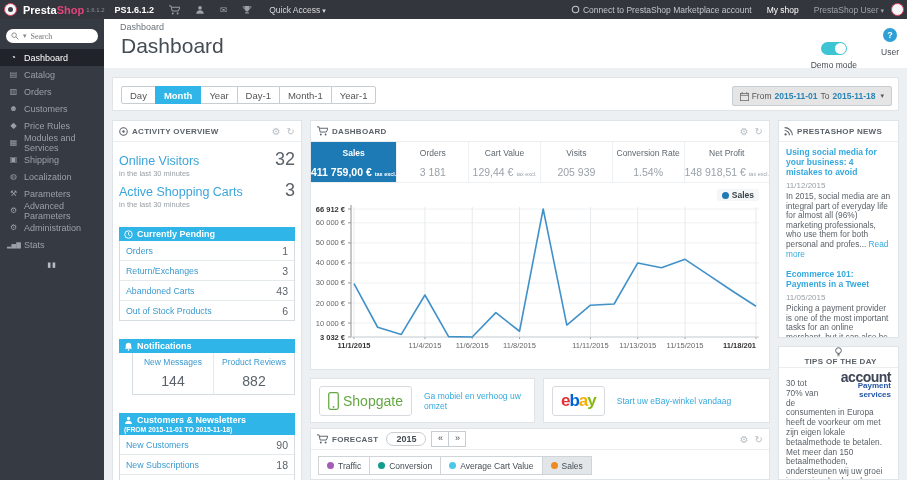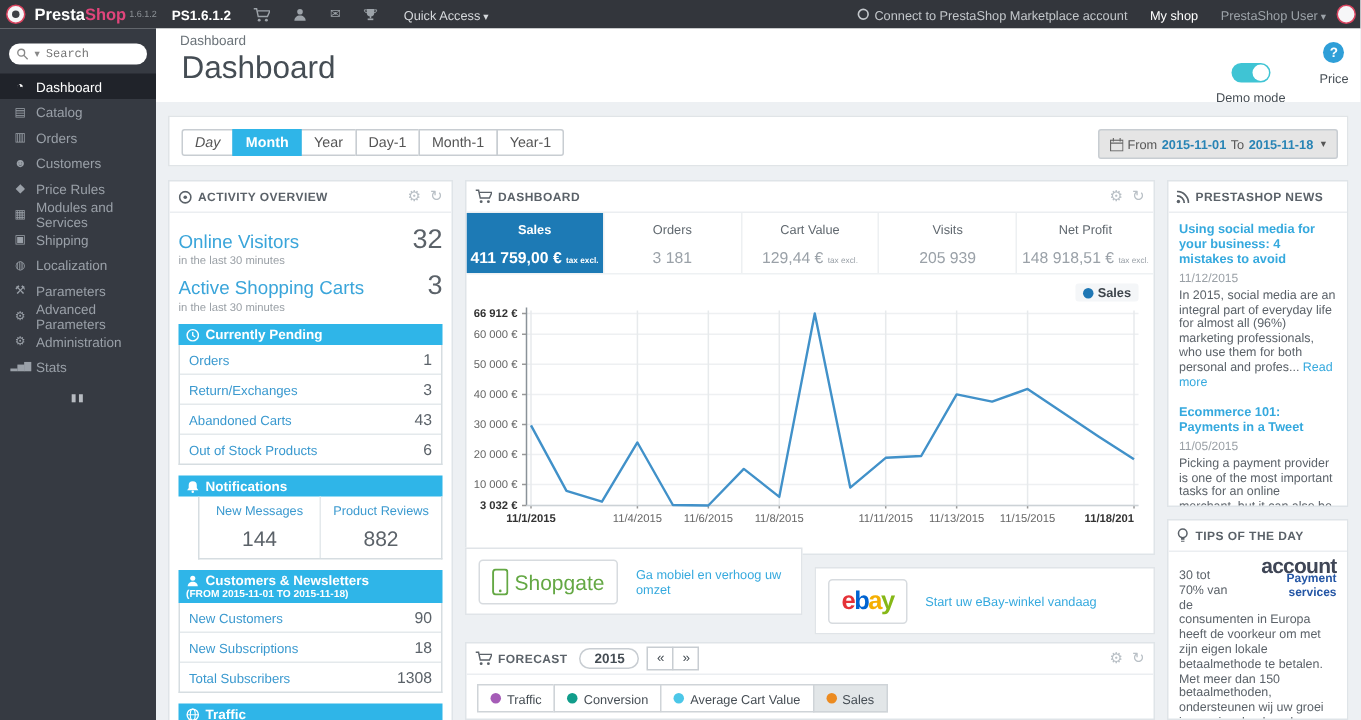--- a/index.html
+++ b/index.html
@@ -25,21 +25,21 @@
   .tb-user{color:#9da3a9;}
   .avatar{width:13px;height:13px;border-radius:50%;background:#f6f6f8;border:1px solid #d9435f;
           box-sizing:border-box;margin:0 3px 0 7px;}
   .caret{font-size:7px;margin-left:2px;}
 
   
   .sidebar{left:0;top:19px;width:104px;height:461px;background:#363a42;}
   .sb-search{margin:10px 6px 6px 6px;height:14px;background:#fff;border-radius:8px;display:flex;
              align-items:center;padding:0 5px;gap:2px;}
   .sb-search input{border:none;outline:none;width:58px;font-size:8px;color:#555;background:transparent;
-                   font-family:Liberation Mono, monospace;}
+                   font-family:Liberation Serif, serif;}
   .sb-item{height:17px;display:flex;align-items:center;color:#9aa0a8;font-size:9px;cursor:pointer;}
   .sb-item .ic{width:13px;text-align:center;margin:0 4px 0 7px;font-size:8px;flex:none;}
   .sb-item.active{background:#20232a;color:#fff;}
   .sb-collapse{color:#b7bbc1;text-align:center;font-size:7px;margin-top:8px;letter-spacing:1px;}
 
   
   .headzone{left:104px;top:19px;width:803px;height:49px;background:#fff;}
   .crumb{position:absolute;left:16px;top:3px;font-size:9px;color:#6b7379;}
   .page-title{position:absolute;left:17px;top:15px;font-size:21px;color:#454d54;}
   .demo-wrap{position:absolute;right:50px;top:23px;text-align:center;}
@@ -50,21 +50,21 @@
   .help-circle{width:14px;height:14px;border-radius:50%;background:#2f9fd8;color:#fff;font-size:9px;
                font-weight:bold;line-height:14px;margin:0 auto;}
 
   
   .content{left:104px;top:68px;width:803px;height:412px;background:#edf0f3;}
 
   .filter-card{left:8px;top:9px;width:787px;height:34px;background:#fff;border:1px solid #e0e4e7;}
   .seg{position:absolute;left:8px;top:8px;display:flex;}
   .seg button{height:18px;padding:0 8px;font-size:9.5px;color:#555;background:#fff;border:1px solid #c8cdd2;
               margin-left:-1px;cursor:pointer;font-family:inherit;}
-  .seg button:first-child{border-radius:2px 0 0 2px;margin-left:0;font-style:italic;}
+  .seg button:first-child{border-radius:2px 0 0 2px;margin-left:0;}
   .seg button:last-child{border-radius:0 2px 2px 0;}
   .seg button.active{background:#2fb5e8;border-color:#2fb5e8;color:#fff;font-weight:bold;position:relative;}
   .datebox{position:absolute;right:6px;top:8px;height:18px;border:1px solid #c8cdd2;border-radius:2px;
            background:#e5e5e5;display:flex;align-items:center;padding:0 7px;gap:3px;font-size:8.5px;color:#555;cursor:pointer;}
   .datebox b{color:#2884b5;}
 
   
   .panel{background:#fff;border:1px solid #dfe4e8;overflow:hidden;}
   .panel-h{display:flex;align-items:center;height:20px;padding:0 6px;border-bottom:1px solid #ebeef1;
            color:#5b6269;}
@@ -72,21 +72,21 @@
   .panel-h .sp{flex:1;}
   .panel-h .hic{color:#b9c0c6;font-size:10px;margin-left:6px;cursor:pointer;}
 
   
   .activity{left:8px;top:52px;width:190px;height:371px;}
   .act-pad{padding:5px 6px;}
   .bigrow{display:flex;justify-content:space-between;align-items:baseline;margin-top:2px;}
   .bigrow .lb{font-size:12.5px;color:#3aa5da;cursor:pointer;}
   .bigrow .num{font-size:18px;color:#5b6269;font-weight:300;}
   .sub{font-size:7.5px;color:#9aa0a6;margin-top:-1px;}
-  .bluebar{background:#2fb5e8;color:#fff;font-size:9px;font-weight:bold;padding:2px 5px;margin-top:7px;
+  .bluebar{background:#2fb5e8;color:#fff;font-size:9px;font-weight:bold;padding:2px 5px;margin-top:18px;
            display:flex;align-items:center;gap:4px;}
   .bluebar.two{display:block;}
   .bluebar .rng{font-size:6.8px;margin-top:1px;}
   .rowsbox{border:1px solid #d6dde1;border-top:none;}
   .prow{display:flex;justify-content:space-between;align-items:center;height:19px;padding:0 6px;
         border-bottom:1px solid #e4e9ec;}
   .prow:last-child{border-bottom:none;}
   .prow .lb{font-size:8.8px;color:#3a99cf;cursor:pointer;}
   .prow .vl{font-size:10.5px;color:#5b6269;}
   .notif-tbl{border:1px solid #d6dde1;border-top:none;display:flex;margin-left:13px;}
@@ -106,21 +106,21 @@
   .kpi.active{background:#1d7ab5;}
   .kpi.active .lb,.kpi.active .val{color:#fff;font-weight:bold;}
   .legend{position:absolute;right:10px;top:68px;font-size:8.5px;font-weight:bold;color:#3d444b;
           background:#f4f6f8;border-radius:2px;padding:1px 5px;}
   .legend .dot{display:inline-block;width:7px;height:7px;border-radius:50%;background:#1f77b4;
                margin-right:3px;vertical-align:-1px;}
   #sales-chart{position:absolute;left:2px;top:82px;}
 
   
   .banner{height:45px;background:#fff;border:1px solid #e0e4e8;display:flex;align-items:center;}
-  .banner1{left:206px;top:297px;width:225px;}
+  .banner1{left:206px;top:310px;width:225px;}
   .banner2{left:439px;top:310px;width:227px;}
   .logo-box{margin-left:8px;border:1px solid #d7dbdf;border-radius:3px;height:28px;display:flex;
             align-items:center;padding:0 8px;gap:4px;background:#fff;}
   .shopgate-txt{font-size:14px;color:#64a844;}
   .ebay-l{font-size:17px;font-weight:bold;letter-spacing:-1px;}
   .ban-link{margin-left:12px;font-size:8.5px;color:#35a9de;cursor:pointer;}
 
   
   .forecast{left:206px;top:360px;width:460px;height:52px;}
   .year-pill{border:1px solid #c8cdd2;border-radius:9px;padding:1px 9px;font-size:9px;color:#454d54;
@@ -264,21 +264,21 @@
   <div class="crumb">Dashboard</div>
   <h1 class="page-title" style="margin:0;font-weight:normal;">Dashboard</h1>
   <div class="demo-wrap">
     <div class="toggle">
         <span class="knob"></span>
       </div>
     <div class="ctrl-label">Demo mode</div>
   </div>
   <div class="help-wrap">
     <div class="help-circle">?</div>
-    <div class="ctrl-label">Price</div>
+    <div class="ctrl-label">User</div>
   </div>
 </div>
 
 <main class="abs content">
 
   <section class="abs filter-card">
     <div class="seg">
       <button>Day</button>
       <button class="active">Month</button>
       <button>Year</button>
@@ -429,20 +429,24 @@
           <div class="lb">Orders</div>
           <div class="val"><span>3 181</span></div>
         </div>
       <div class="kpi">
           <div class="lb">Cart Value</div>
           <div class="val"><span>129,44 €</span> <span class="sfx">tax excl.</span></div>
         </div>
       <div class="kpi">
           <div class="lb">Visits</div>
           <div class="val"><span>205 939</span></div>
+        </div>
+      <div class="kpi">
+          <div class="lb">Conversion Rate</div>
+          <div class="val"><span>1.54%</span></div>
         </div>
       <div class="kpi">
           <div class="lb">Net Profit</div>
           <div class="val"><span>148 918,51 €</span> <span class="sfx">tax excl.</span></div>
         </div>
     </div>
     <div class="legend"><span class="dot"></span><span>Sales</span></div>
     <svg id="sales-chart" width="452" height="158">
         <line x1="38" y1="134" x2="446" y2="134" stroke="#eef0f2"></line>
         <line x1="38" y1="120.03782091421415" x2="446" y2="120.03782091421415" stroke="#eef0f2"></line>
@@ -573,21 +577,21 @@
       <div class="news-item2">
         <div class="news-title">Ecommerce 101: Payments in a Tweet</div>
         <div class="news-date">11/05/2015</div>
         <div class="news-body"><span>Picking a payment provider is one of the most important tasks for an online merchant, but it can also be one of the most difficult. We asked some o... </span></div>
       </div>
 
     </div>
   </section>
 
   <section class="abs panel tips">
-    <div class="panel-h" style="padding:0 5px;">
+    <div class="panel-h" style="padding:0 5px;flex-direction:column;">
       <svg class="ic" width="9" height="10" viewBox="0 0 12 14">
           <circle cx="6" cy="5" r="4" fill="none" stroke="#5b6269" stroke-width="1.4"></circle>
           <rect x="4.4" y="9" width="3.2" height="2" fill="#5b6269"></rect>
           <line x1="4.4" y1="12.3" x2="7.6" y2="12.3" stroke="#5b6269"></line>
         </svg>
       <span class="ttl">TIPS OF THE DAY</span>
     </div>
     <div class="news-pad">
       <div class="ing-logo">
         <div class="ing-word">account</div>

